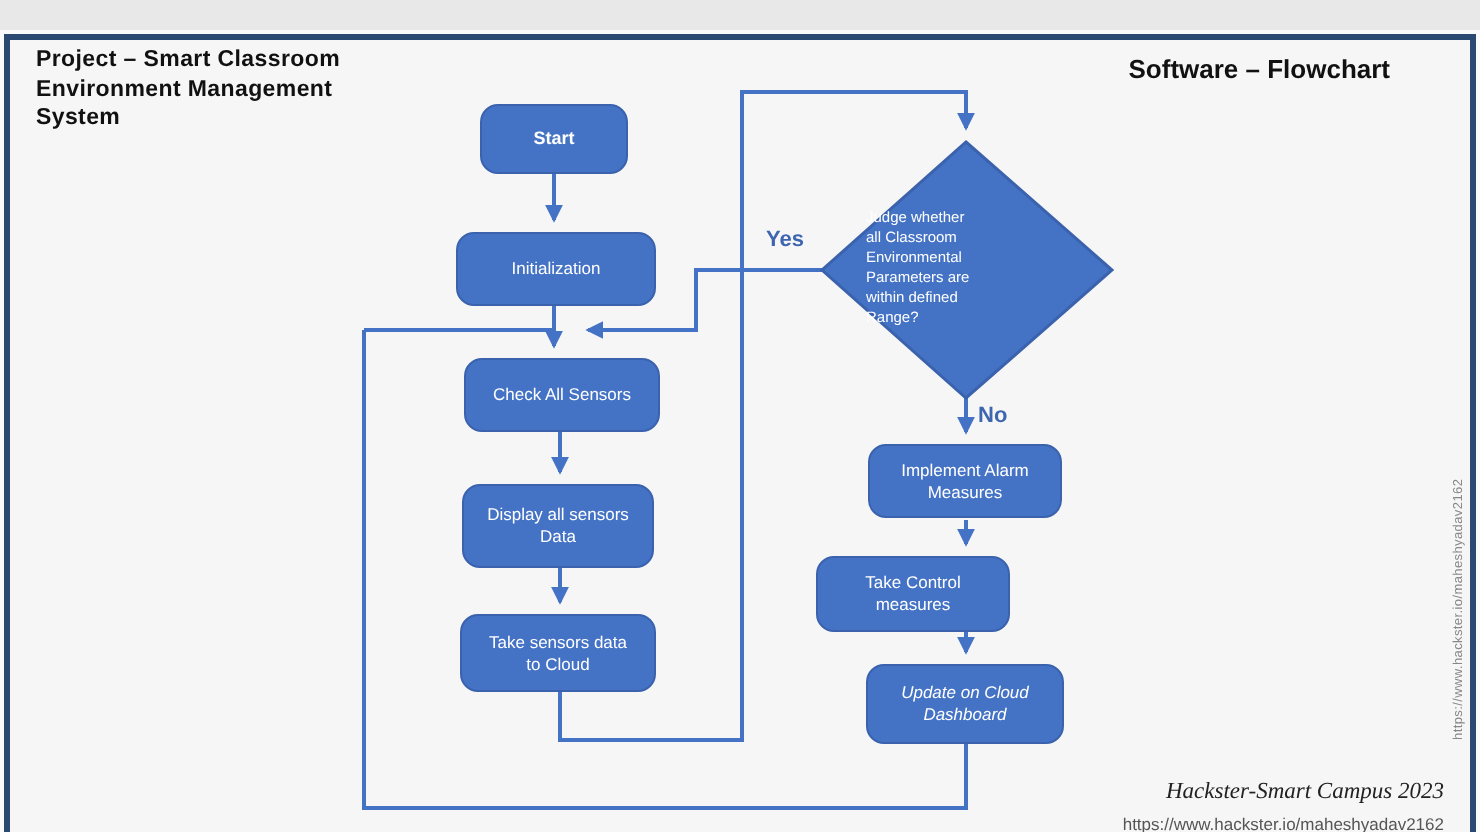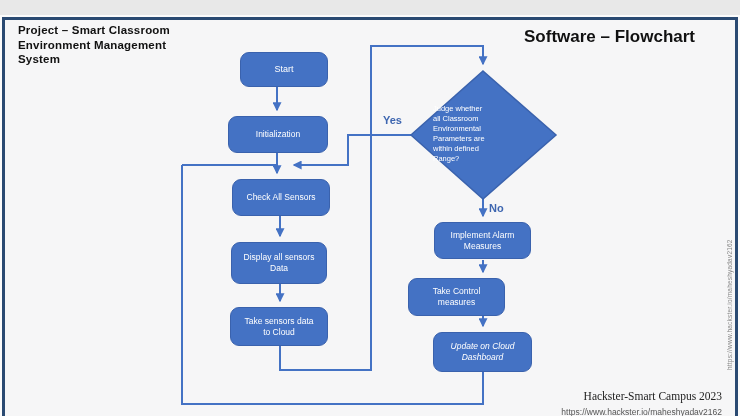--- a/index.html
+++ b/index.html
@@ -11,50 +11,50 @@
     position:absolute;left:2px;top:2px;right:2px;bottom:2px;
     border:3px solid #2a4a72;background:#f6f6f7;box-sizing:border-box;
   }
   .hdr-left{
     position:absolute;left:18px;top:8px;width:180px;
     font-size:11.5px;font-weight:bold;color:#111;line-height:14.5px;
     white-space:pre-line;letter-spacing:.2px;
   }
   .hdr-right{
     position:absolute;right:45px;top:12px;
-    font-size:17px;font-weight:bold;color:#111;
+    font-size:13px;font-weight:bold;color:#111;
   }
   .node{
     position:absolute;background:#4472c4;border:1.5px solid #3a62ad;
     border-radius:9px;color:#fff;display:flex;align-items:center;justify-content:center;
     text-align:center;font-size:8.5px;line-height:11px;white-space:pre-line;
     box-sizing:border-box;padding:2px;
   }
-  .n-start{left:240px;top:37px;width:88px;height:35px;font-size:9px;}
+  .n-start{left:240px;top:37px;width:74px;height:35px;font-size:9px;font-weight:bold;}
   .n-init{left:228px;top:101px;width:100px;height:37px;}
   .n-check{left:232px;top:164px;width:98px;height:37px;}
   .n-display{left:231px;top:227px;width:96px;height:42px;}
   .n-send{left:230px;top:292px;width:98px;height:39px;}
   .n-alarm{left:434px;top:207px;width:97px;height:37px;}
   .n-control{left:408px;top:263px;width:97px;height:38px;}
   .n-update{left:433px;top:317px;width:99px;height:40px;font-style:italic;}
   .diamond-text{
     position:absolute;left:433px;top:89px;width:100px;height:62px;
     color:#fff;font-size:7.5px;line-height:10px;text-align:left;
     white-space:pre-line;z-index:3;
   }
   .branch-label{
     position:absolute;font-size:11px;font-weight:bold;color:#3e66b0;z-index:3;
   }
   .lbl-yes{left:383px;top:99px;}
   .lbl-no{left:489px;top:187px;}
   .wires{position:absolute;left:0;top:0;z-index:2;}
   .footer-credit{
     position:absolute;right:18px;top:375px;font-size:11.5px;color:#222;
-    font-family:"Liberation Serif", serif;
+    font-style:italic;font-family:"Liberation Serif", serif;
   }
   .footer-url{
     position:absolute;right:18px;top:392px;font-size:8.5px;color:#555;
   }
   .side-url{
     position:absolute;right:7px;top:200px;height:155px;
     writing-mode:vertical-rl;transform:rotate(180deg);
     font-size:6.5px;color:#888;letter-spacing:.2px;
   }
 </style>

